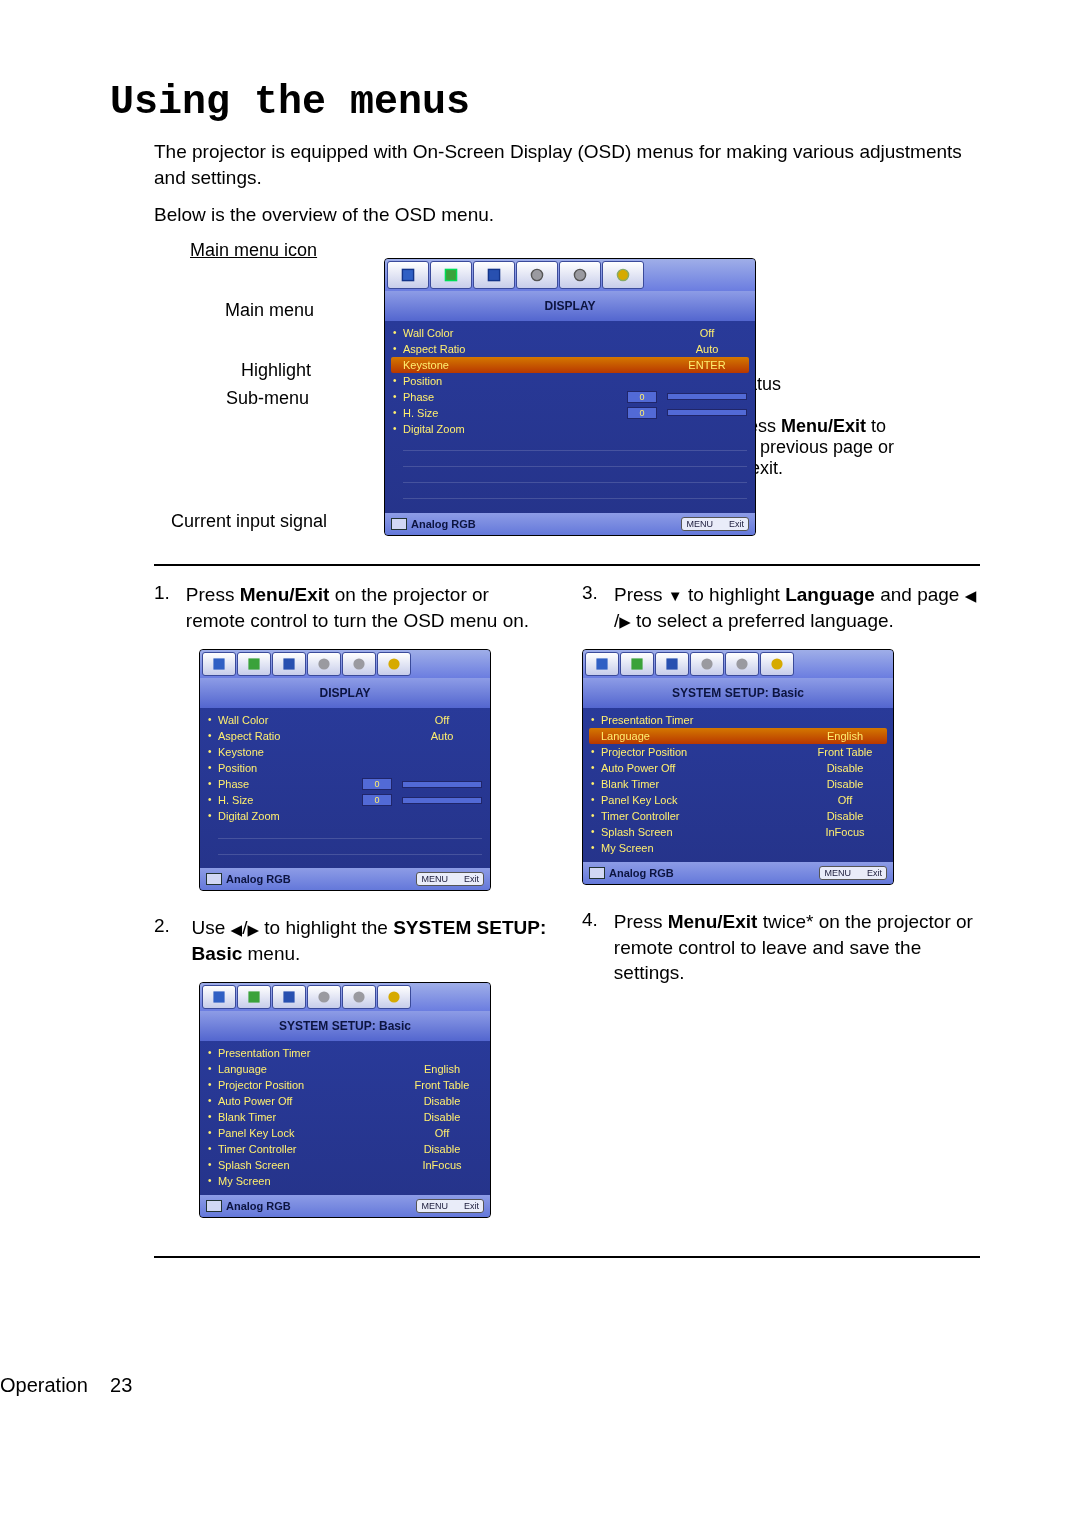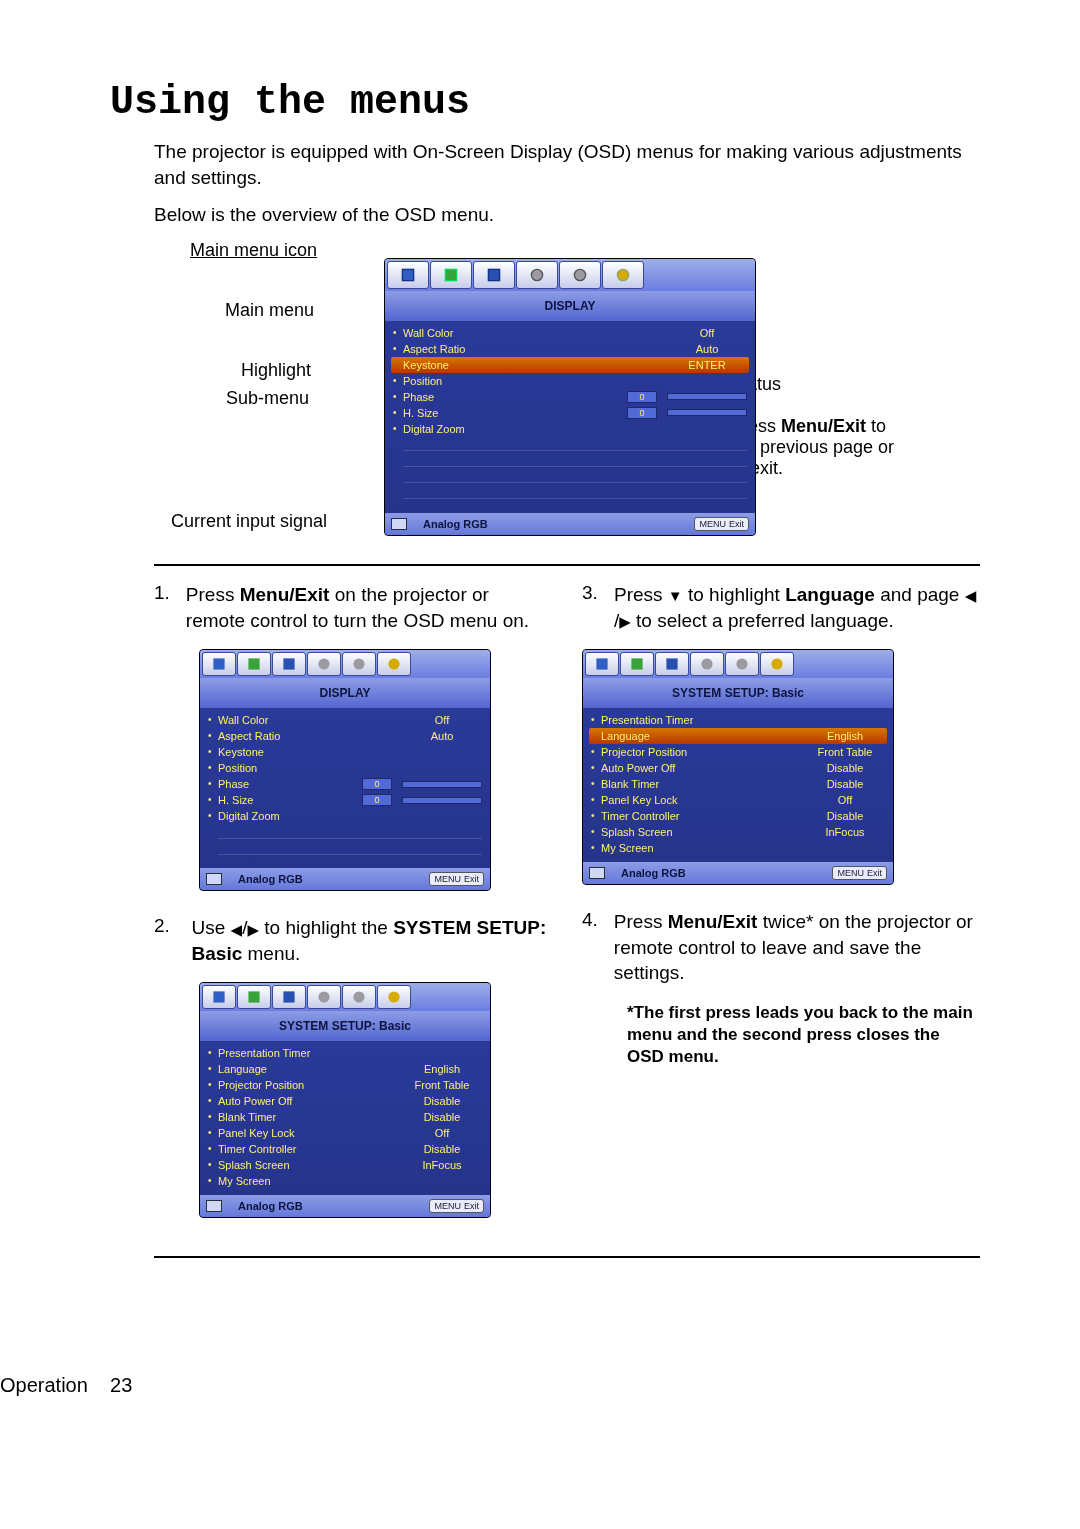--- a/index.html
+++ b/index.html
@@ -120,35 +120,35 @@
     background: linear-gradient(#8d9ce6, #6478da);
     display: flex;
     justify-content: space-between;
     align-items: center;
     padding: 4px 6px;
   }
   .osd-foot .sig {
     color: #0c1440;
     font-size: 11px;
     font-weight: bold;
-    display: flex; align-items: flex-start; gap: 16px;
+    display: flex; align-items: flex-start; gap: 4px;
   }
   .osd-foot .sig-icon {
     width: 14px; height: 10px;
     border: 1px solid #233;
     background: #d1d7f4;
   }
   .osd-foot .exitbtn {
     background: #e9ecf9;
     border: 1px solid #555;
     border-radius: 3px;
     padding: 1px 4px;
     font-size: 9px;
     color: #1a1a3a;
-    display: flex; gap: 3px; align-items: center;
+    display: flex; gap: 16px; align-items: center;
   }
 
   hr.thick {
     border: none;
     border-top: 2px solid #000;
     margin: 14px 0 16px 44px;
   }
 
   .steps-grid {
     padding-left: 44px;
@@ -633,21 +633,20 @@
           </div>
         </div>
       </div>
 
       <div class="step">
         <div class="n">4.</div>
         <div class="t">
           <span>Press </span><b>Menu/Exit</b><span> twice* on the projector or remote control to leave and save the settings.</span>
         </div>
       </div>
-      <div class="asterisk-note">*The first press leads you back to the main menu and the second press closes the OSD menu.</div>
     </div>
   </div>
 
   <hr class="thick">
 </div>
 
 <div class="page-foot">
   <span>Operation</span>&nbsp;&nbsp;&nbsp;&nbsp;<span>23</span>
 </div>
 

